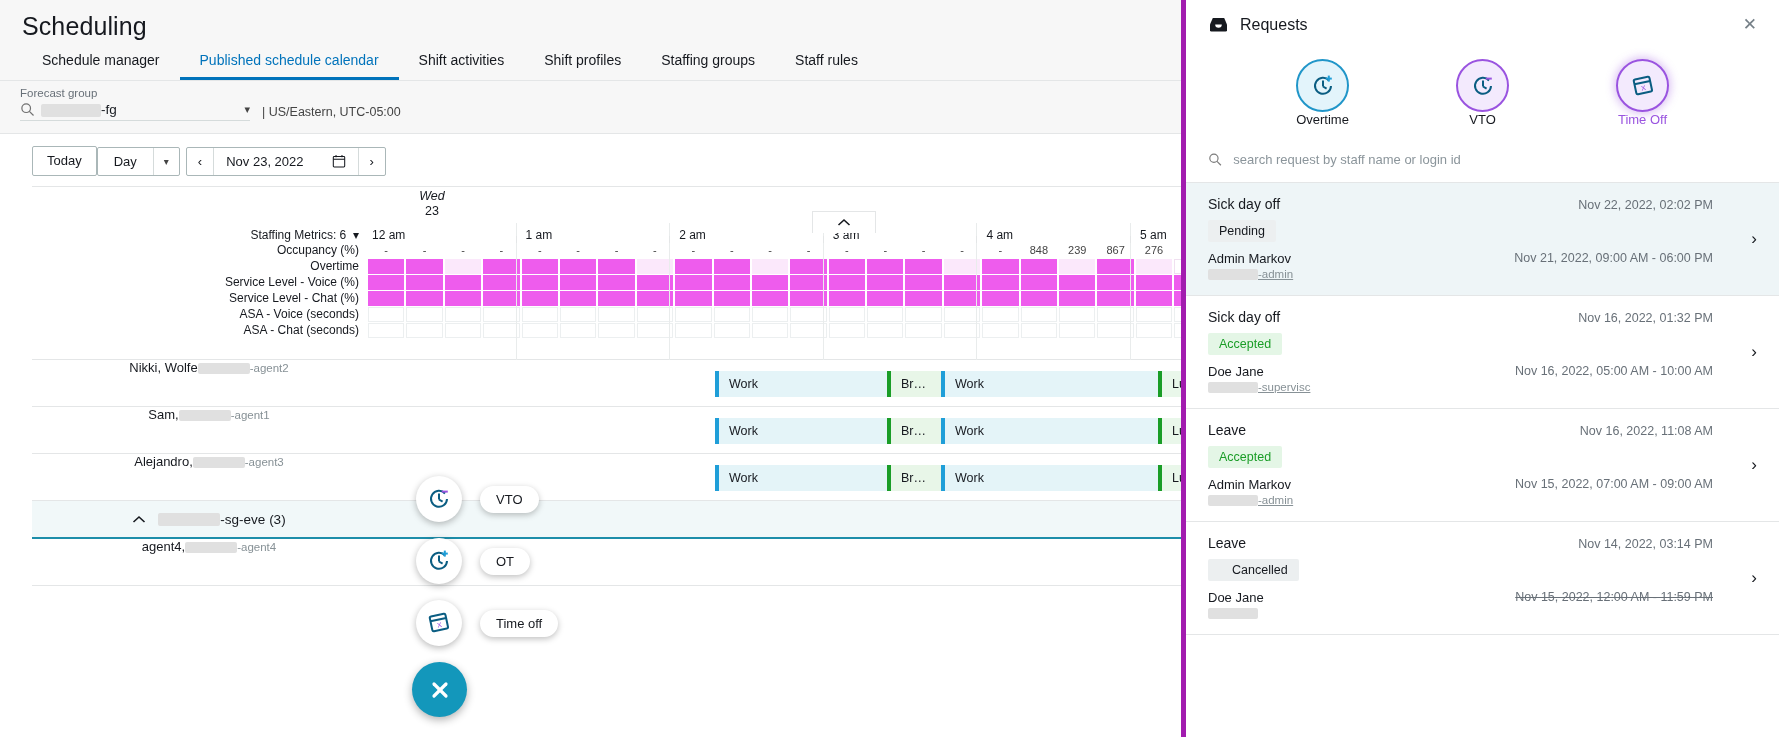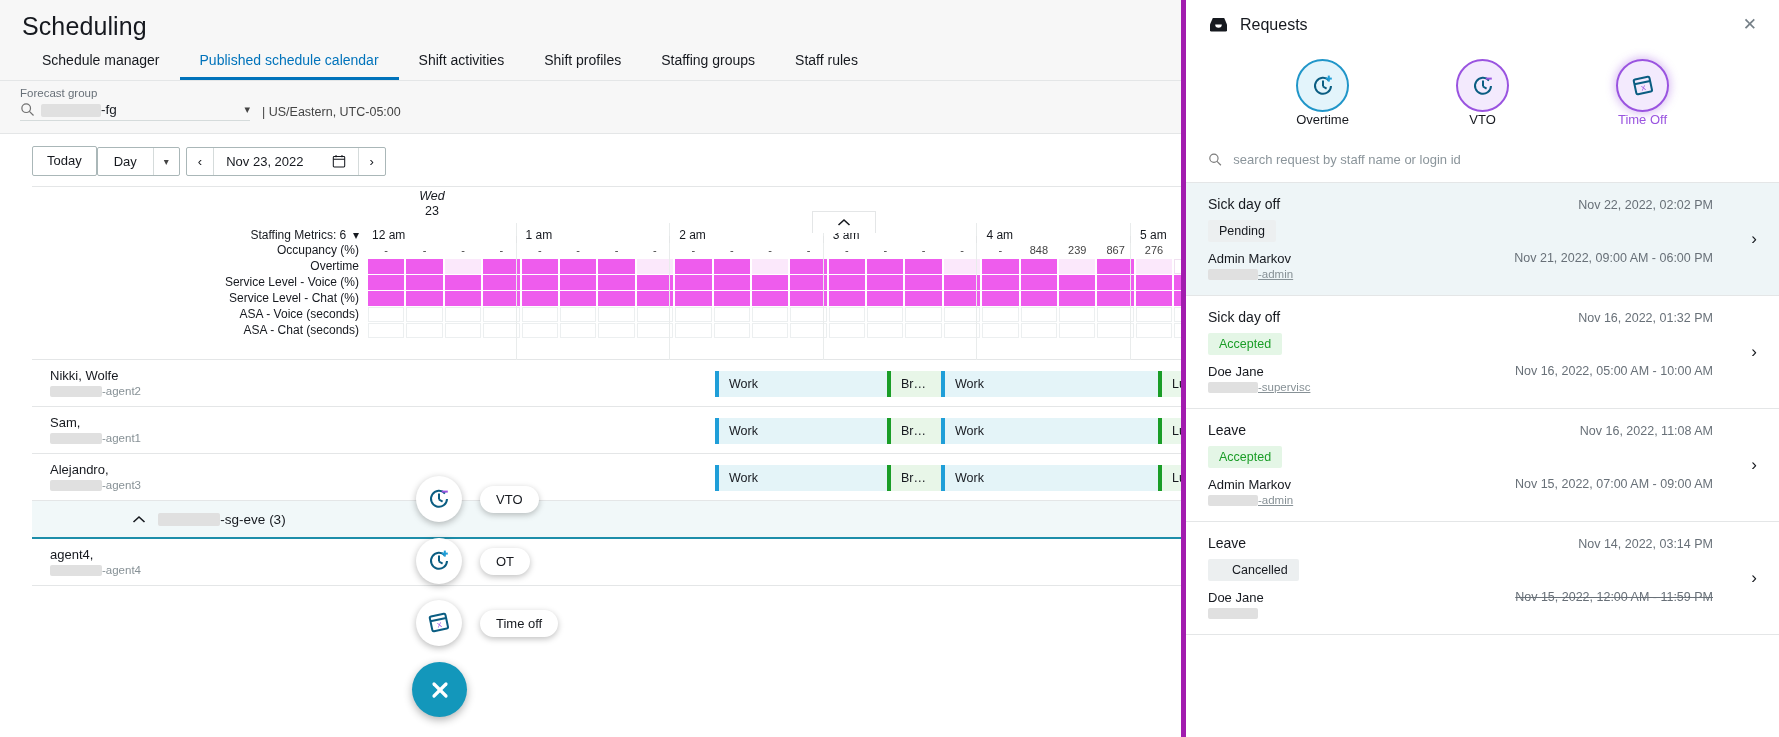--- a/index.html
+++ b/index.html
@@ -97,21 +97,21 @@
     position:absolute; left:780px; top:-12px; width:64px; height:22px;
     background:#fff; border:1px solid #e4e6e7; border-bottom:none;
     display:flex; align-items:center; justify-content:center; cursor:pointer; font-size:12px;
   }
 
   
   .sched { position:relative; }
   .grow { display:flex; border-bottom:1px solid #e4e6e7; position:relative; }
   .grow.group { background:#f1f8f9; border-bottom:2px solid #1d8eaa; height:38px; align-items:center;}
   .grow.agent { height:47px; }
-  .gname { width:336px; flex:0 0 336px; padding-left:18px; display:flex; flex-direction:column; justify-content:center;}
+  .gname { width:336px; flex:0 0 336px; padding-left:18px; display:flex; flex-direction:row; justify-content:center;}
   .grow.group .gname { flex-direction:row; align-items:center; gap:12px; padding-left:18px;}
   .gtitle { font-size:13.5px; color:#16191f;}
   .aname { font-size:13px; color:#16191f; line-height:15px;}
   .alogin { font-size:11.5px; color:#879196; line-height:14px; margin-top:1px;}
   .lane { position:relative; flex:1; }
   .lane.shade { background:#f5fafb; }
   .chip {
     position:absolute; top:11px; height:26px; display:flex; align-items:center;
     font-size:12.5px; color:#16191f; padding-left:10px; overflow:hidden; white-space:nowrap;
   }

